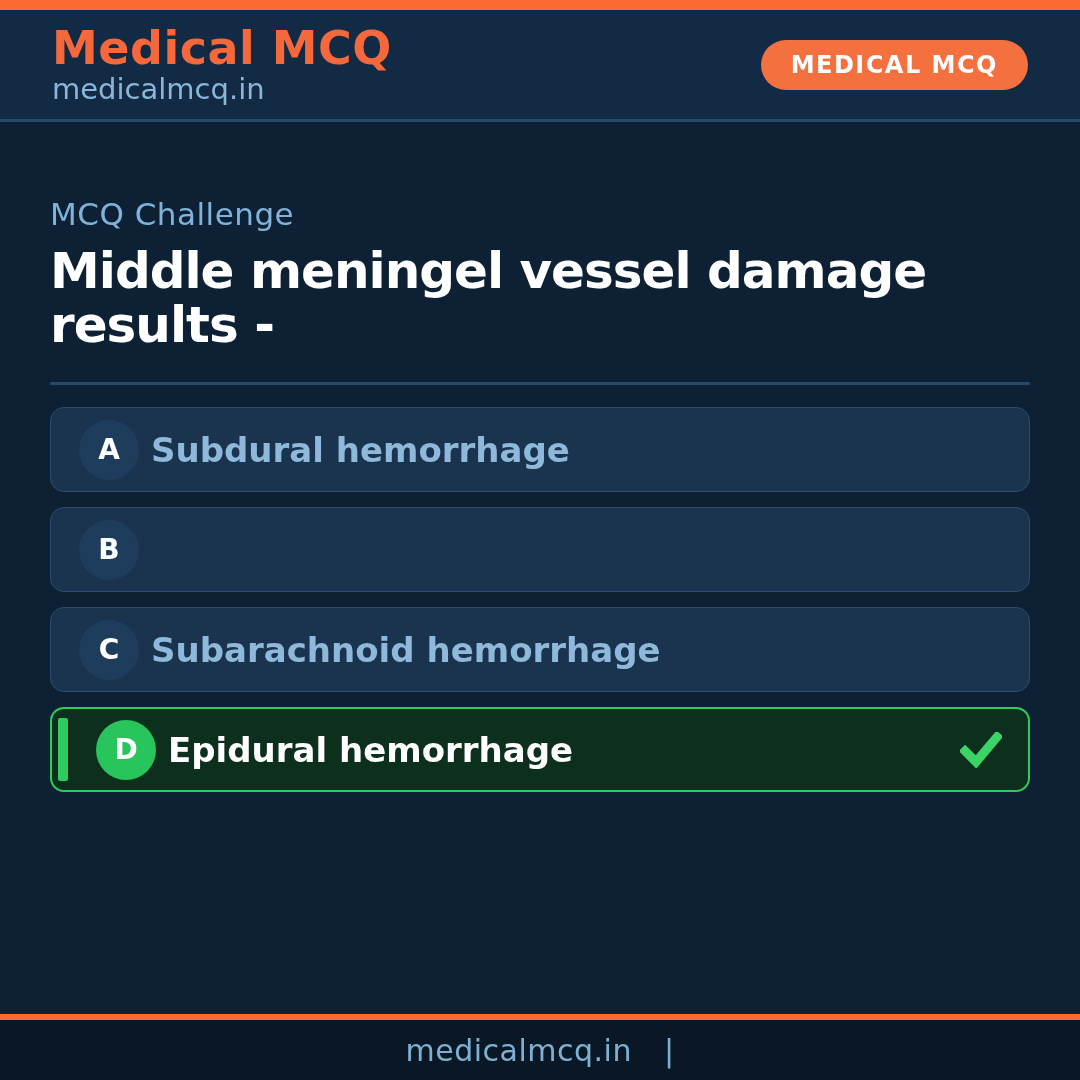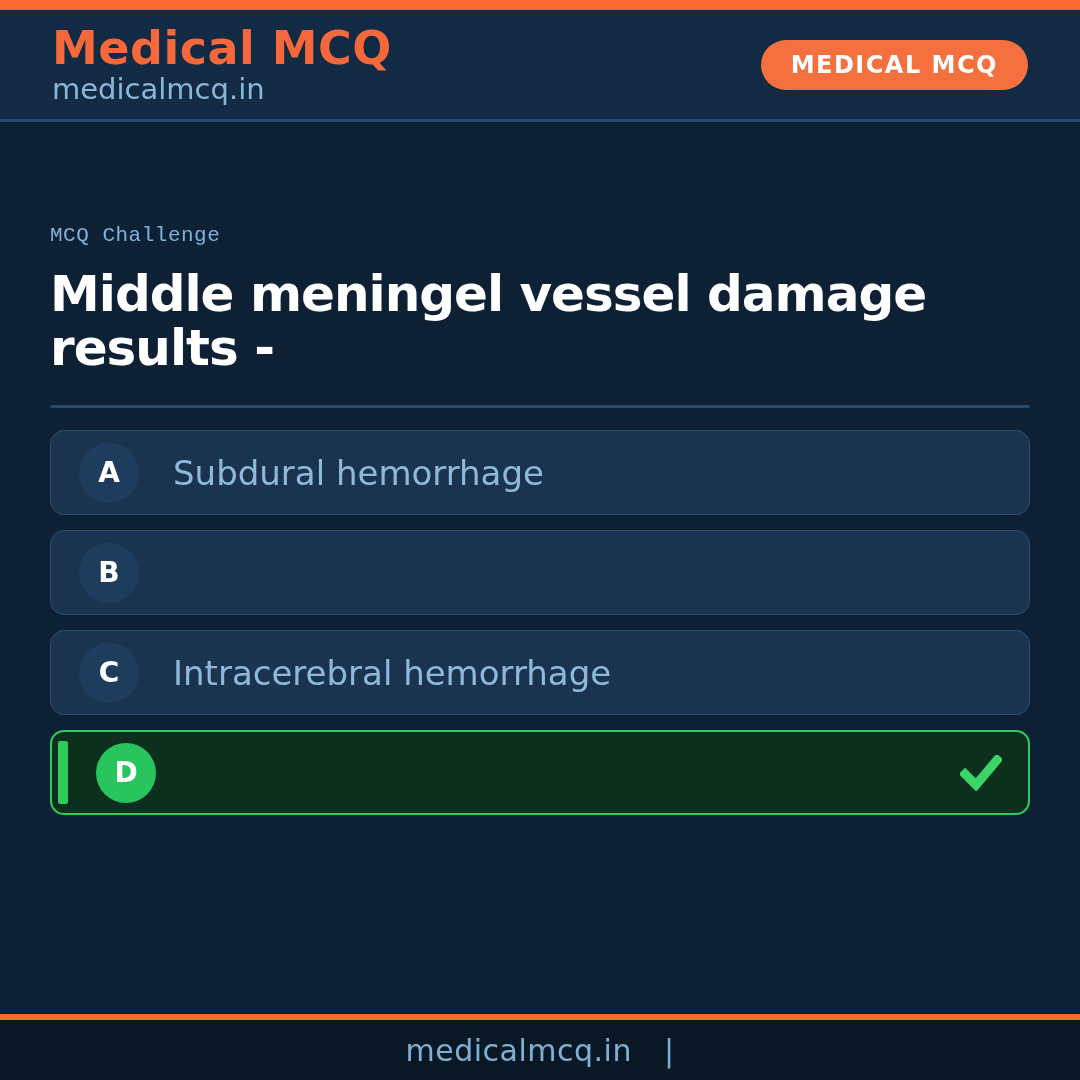--- a/index.html
+++ b/index.html
@@ -28,26 +28,26 @@
     font-size:29px;line-height:1.15;
   }
   .badge{
     background:var(--badge-orange,#f4713f);
     color:#fff;font-size:24px;font-weight:bold;letter-spacing:1.5px;
     padding:11px 30px;border-radius:26px;
   }
 
   .main{flex:1 1 auto;padding:0 50px;}
   .eyebrow{
-    margin-top:102px;
+    margin-top:74px;
     color:var(--eyebrow-blue,#7fb3d9);
-    font-size:21px;letter-spacing:.5px;font-family:Liberation Mono, monospace;
+    font-size:31px;letter-spacing:.5px;
   }
   .title{
-    margin:20px 0 0 0;
+    margin:12px 0 0 0;
     color:#fff;font-size:50px;font-weight:bold;
     line-height:1.08;letter-spacing:-1px;
     max-width:980px;
   }
   .divider{
     margin-top:30px;height:3px;border-radius:2px;
     background:var(--divider-blue,#27496d);
   }
 
   .options{margin-top:22px;display:flex;flex-direction:column;gap:15px;}
@@ -59,23 +59,24 @@
     display:flex;align-items:center;
     padding:0 26px 0 28px;position:relative;
   }
   .opt-circle{
     width:60px;height:60px;border-radius:50%;flex:0 0 auto;
     background:var(--circle-blue,#1e3d5c);
     color:#fff;font-size:28px;font-weight:bold;
     display:flex;align-items:center;justify-content:center;
   }
   .opt-text{
-    margin-left:34px;
+    margin-left:12px;
     color:var(--option-text,#8fb9da);
     font-size:34px;
+    font-weight:bold;
   }
   .option.correct{
     background:var(--correct-bg,#0d2f1e);
     border:2px solid var(--correct-green,#2ecc5e);
     padding-left:44px;
   }
   .option.correct::before{
     content:"";position:absolute;left:6px;top:9px;bottom:9px;width:10px;
     background:var(--correct-green,#2ecc5e);border-radius:2px;
   }
@@ -127,27 +128,28 @@
       <div class="option">
         <span class="opt-circle">
             <span>B</span>
           </span>
       </div>
 
       <div class="option">
         <span class="opt-circle">
             <span>C</span>
           </span>
-        <span class="opt-text">Intracerebral hemorrhage</span>
+        <span class="opt-text">Subarachnoid hemorrhage</span>
       </div>
 
       <div class="option correct">
         <span class="opt-circle">
             <span>D</span>
           </span>
+        <span class="opt-text">Epidural hemorrhage</span>
         <svg class="check" width="42" height="36" viewBox="0 0 42 36" aria-hidden="true">
           <path d="M5 19 L16 30 L37 5" fill="none" stroke="currentColor" stroke-width="9" stroke-linecap="square" stroke-linejoin="miter"></path>
         </svg>
       </div>
 
     </div>
   </main>
 
   <div class="footer-strip"></div>
 

